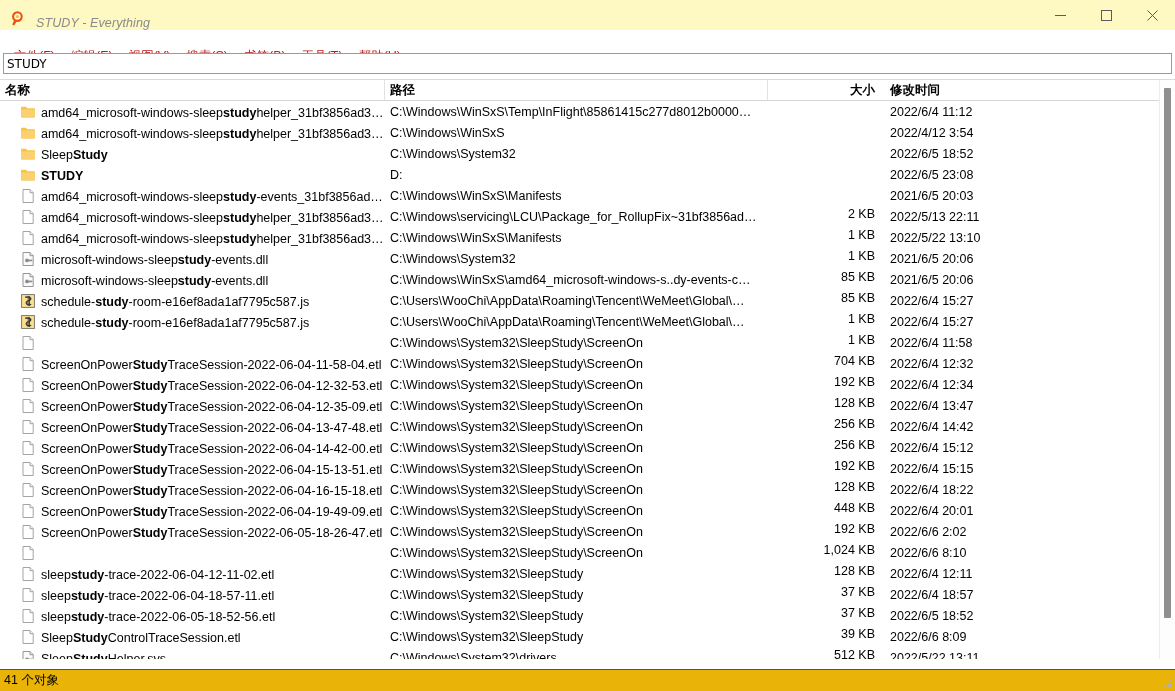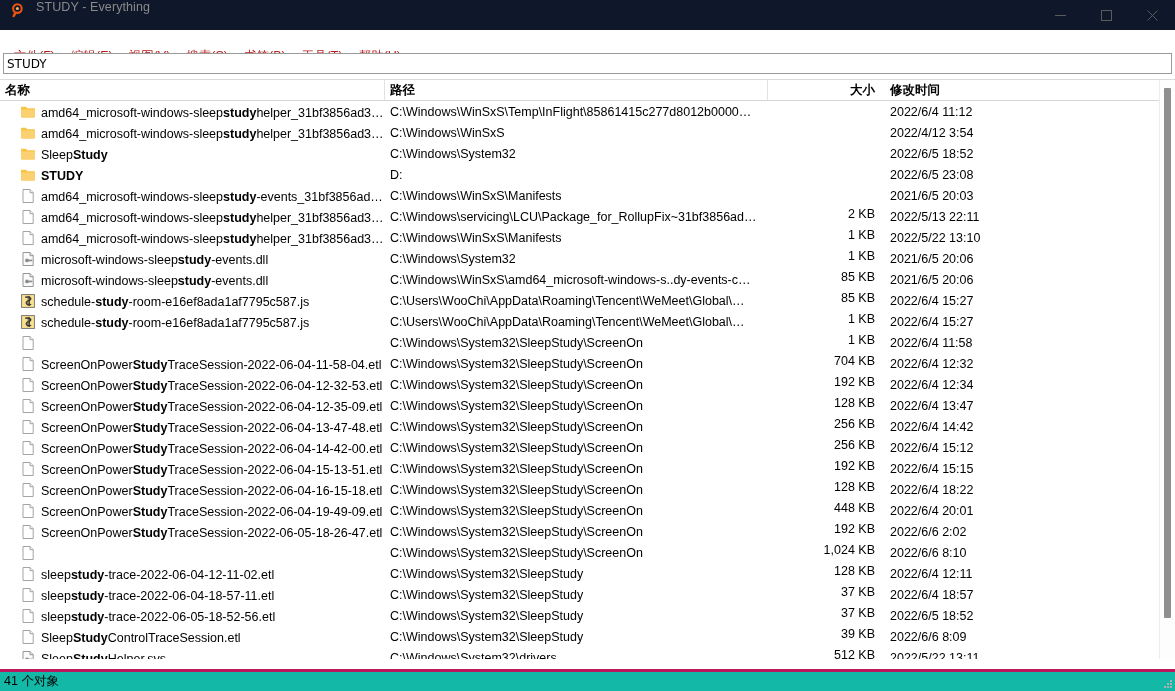--- a/index.html
+++ b/index.html
@@ -19,24 +19,25 @@
     display: flex; flex-direction: column;
     background: #fff;
     position: relative;
   }
 
   
   .titlebar {
     height: 30px;
     flex: 0 0 30px;
     display: flex;
-    align-items: flex-start;
-    background: #0f172a;
+    align-items: flex-end;
+    background: #fef9c3;
     border-bottom: 1px solid #ffffff;
     position: relative;
+    font-style: italic;
   }
   .app-icon {
     width: 22px; height: 22px;
     margin-left: 8px; margin-right: 6px;
     flex: 0 0 22px;
     display: flex; align-items: center; justify-content: center;
   }
   .title-text {
     font-size: 12.5px;
     color: #8a8a8a;
@@ -190,22 +191,22 @@
     top: 8px;
     width: 7px;
     height: 530px;
     background: #8f8f8f;
     border-radius: 1px;
   }
 
   
   .statusbar {
     flex: 0 0 22px;
-    background: #14b8a6;
-    border-top: 3px solid #be185d;
+    background: #eab308;
+    border-top: 1px solid #be185d;
     display: flex;
     align-items: center;
     padding-left: 4px;
     font-size: 12.5px;
     color: #000;
     position: relative;
     box-sizing: border-box;
     margin-top: 10px;
   }
   .grip {

